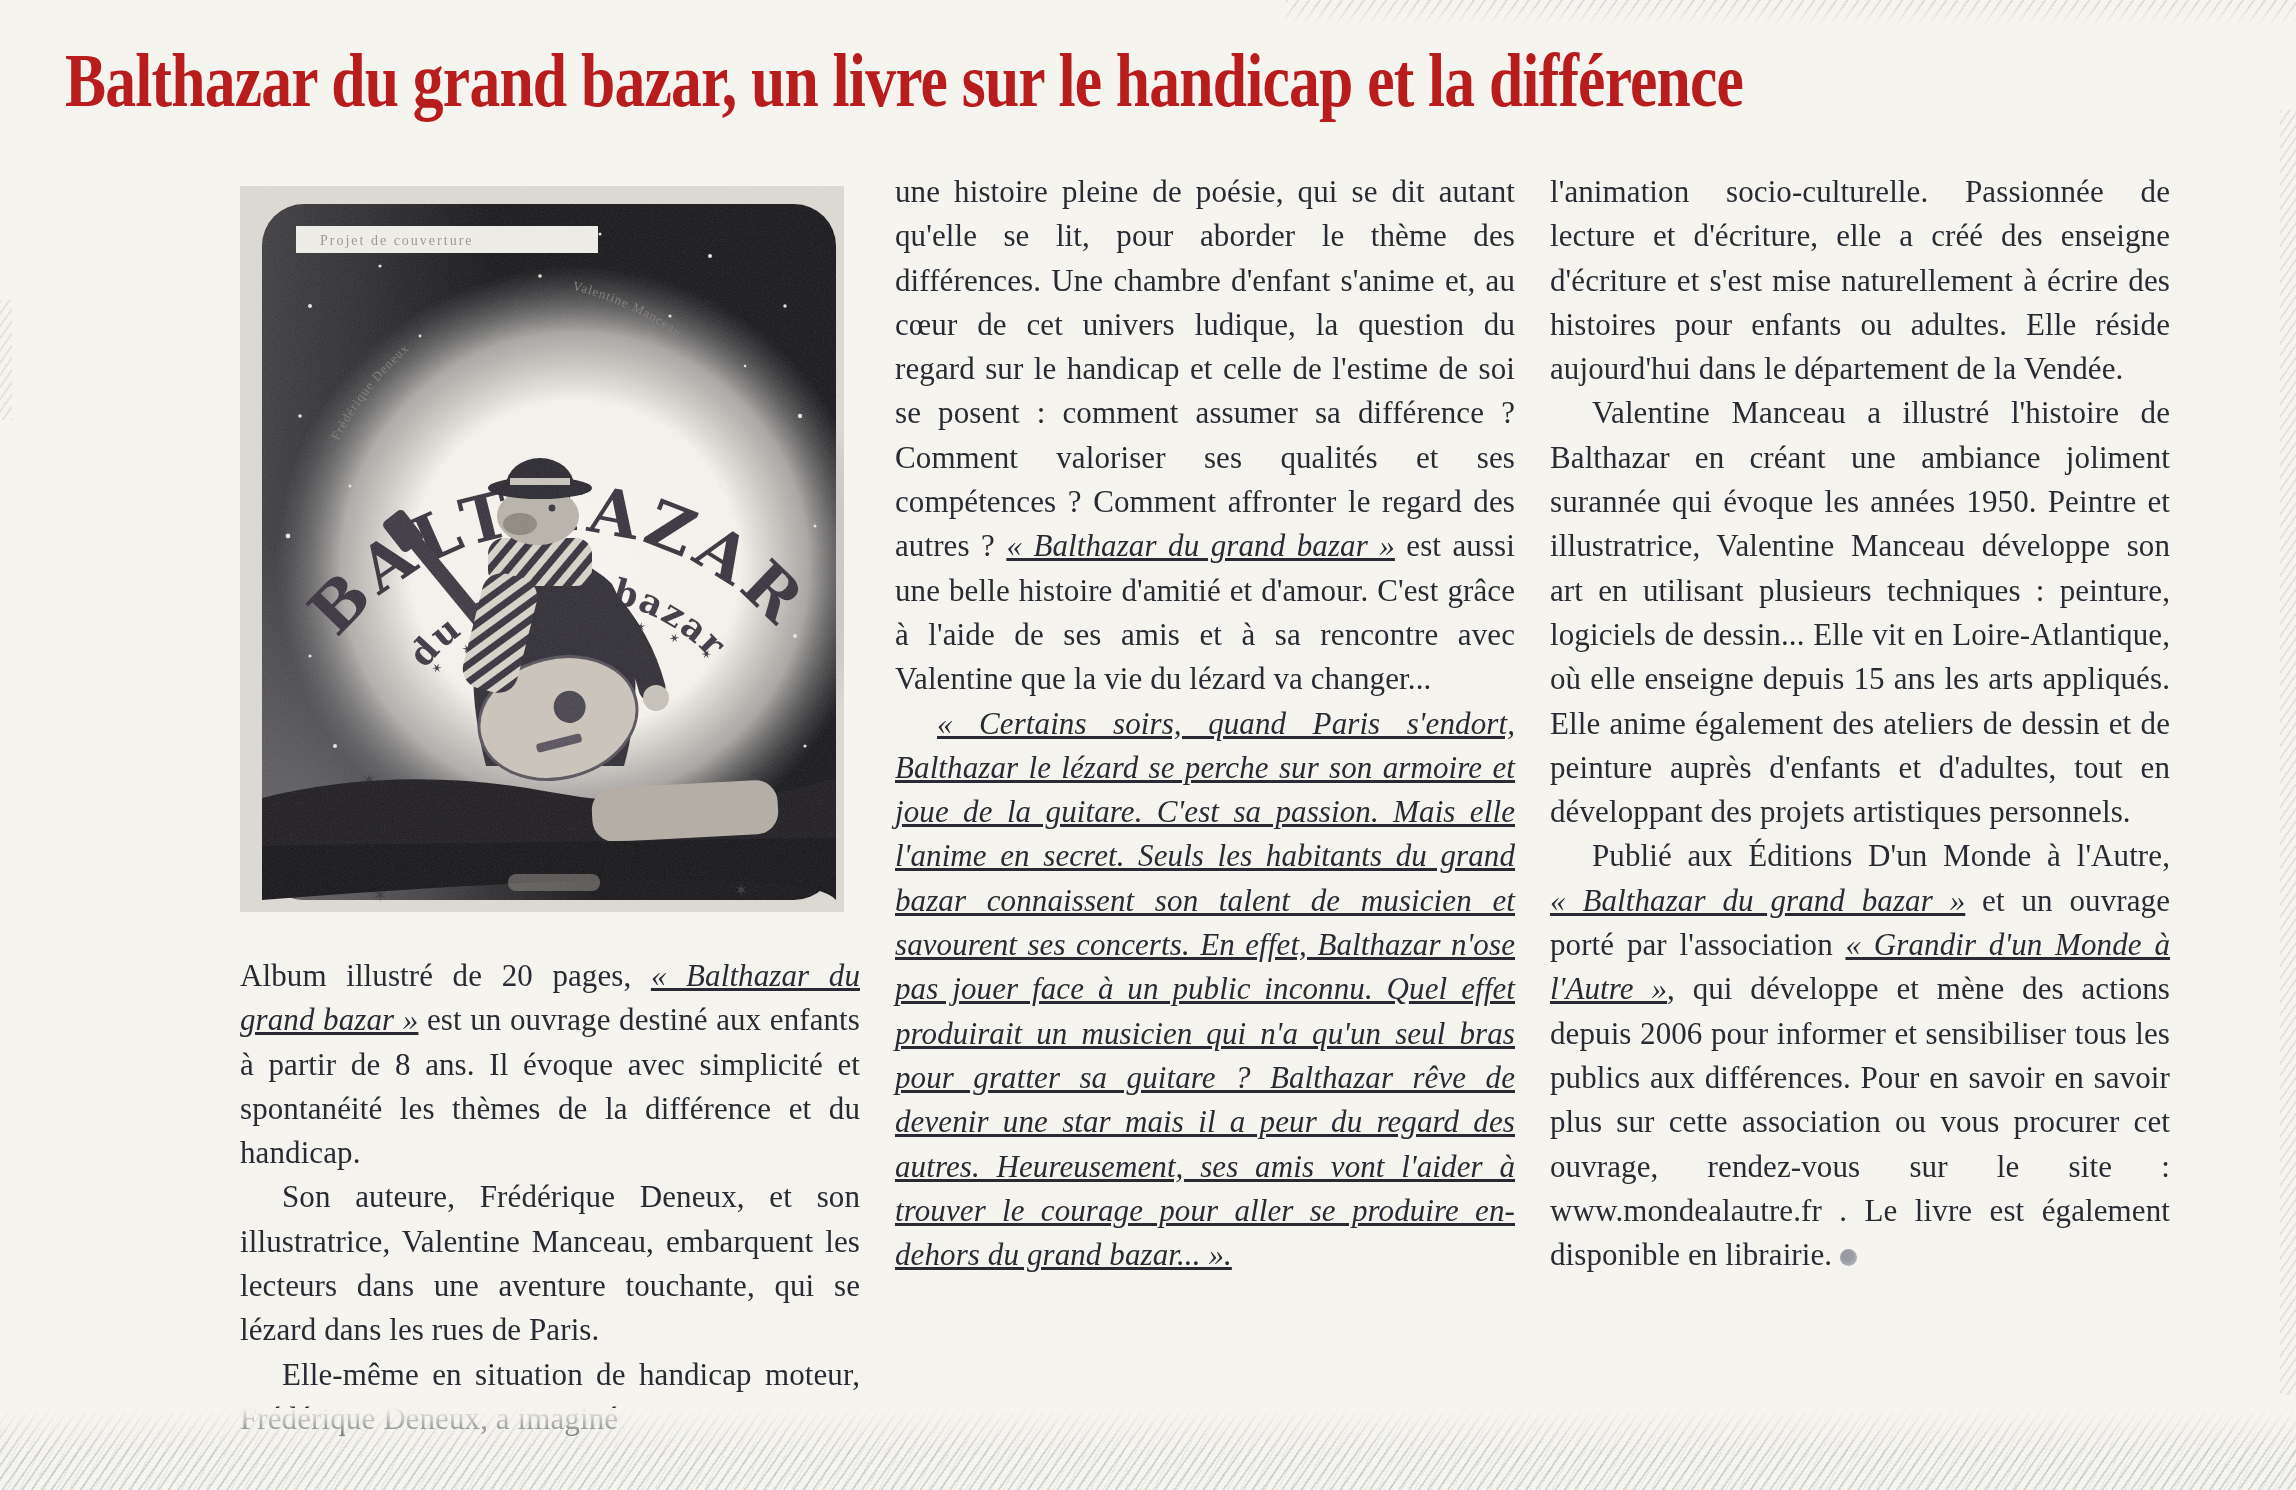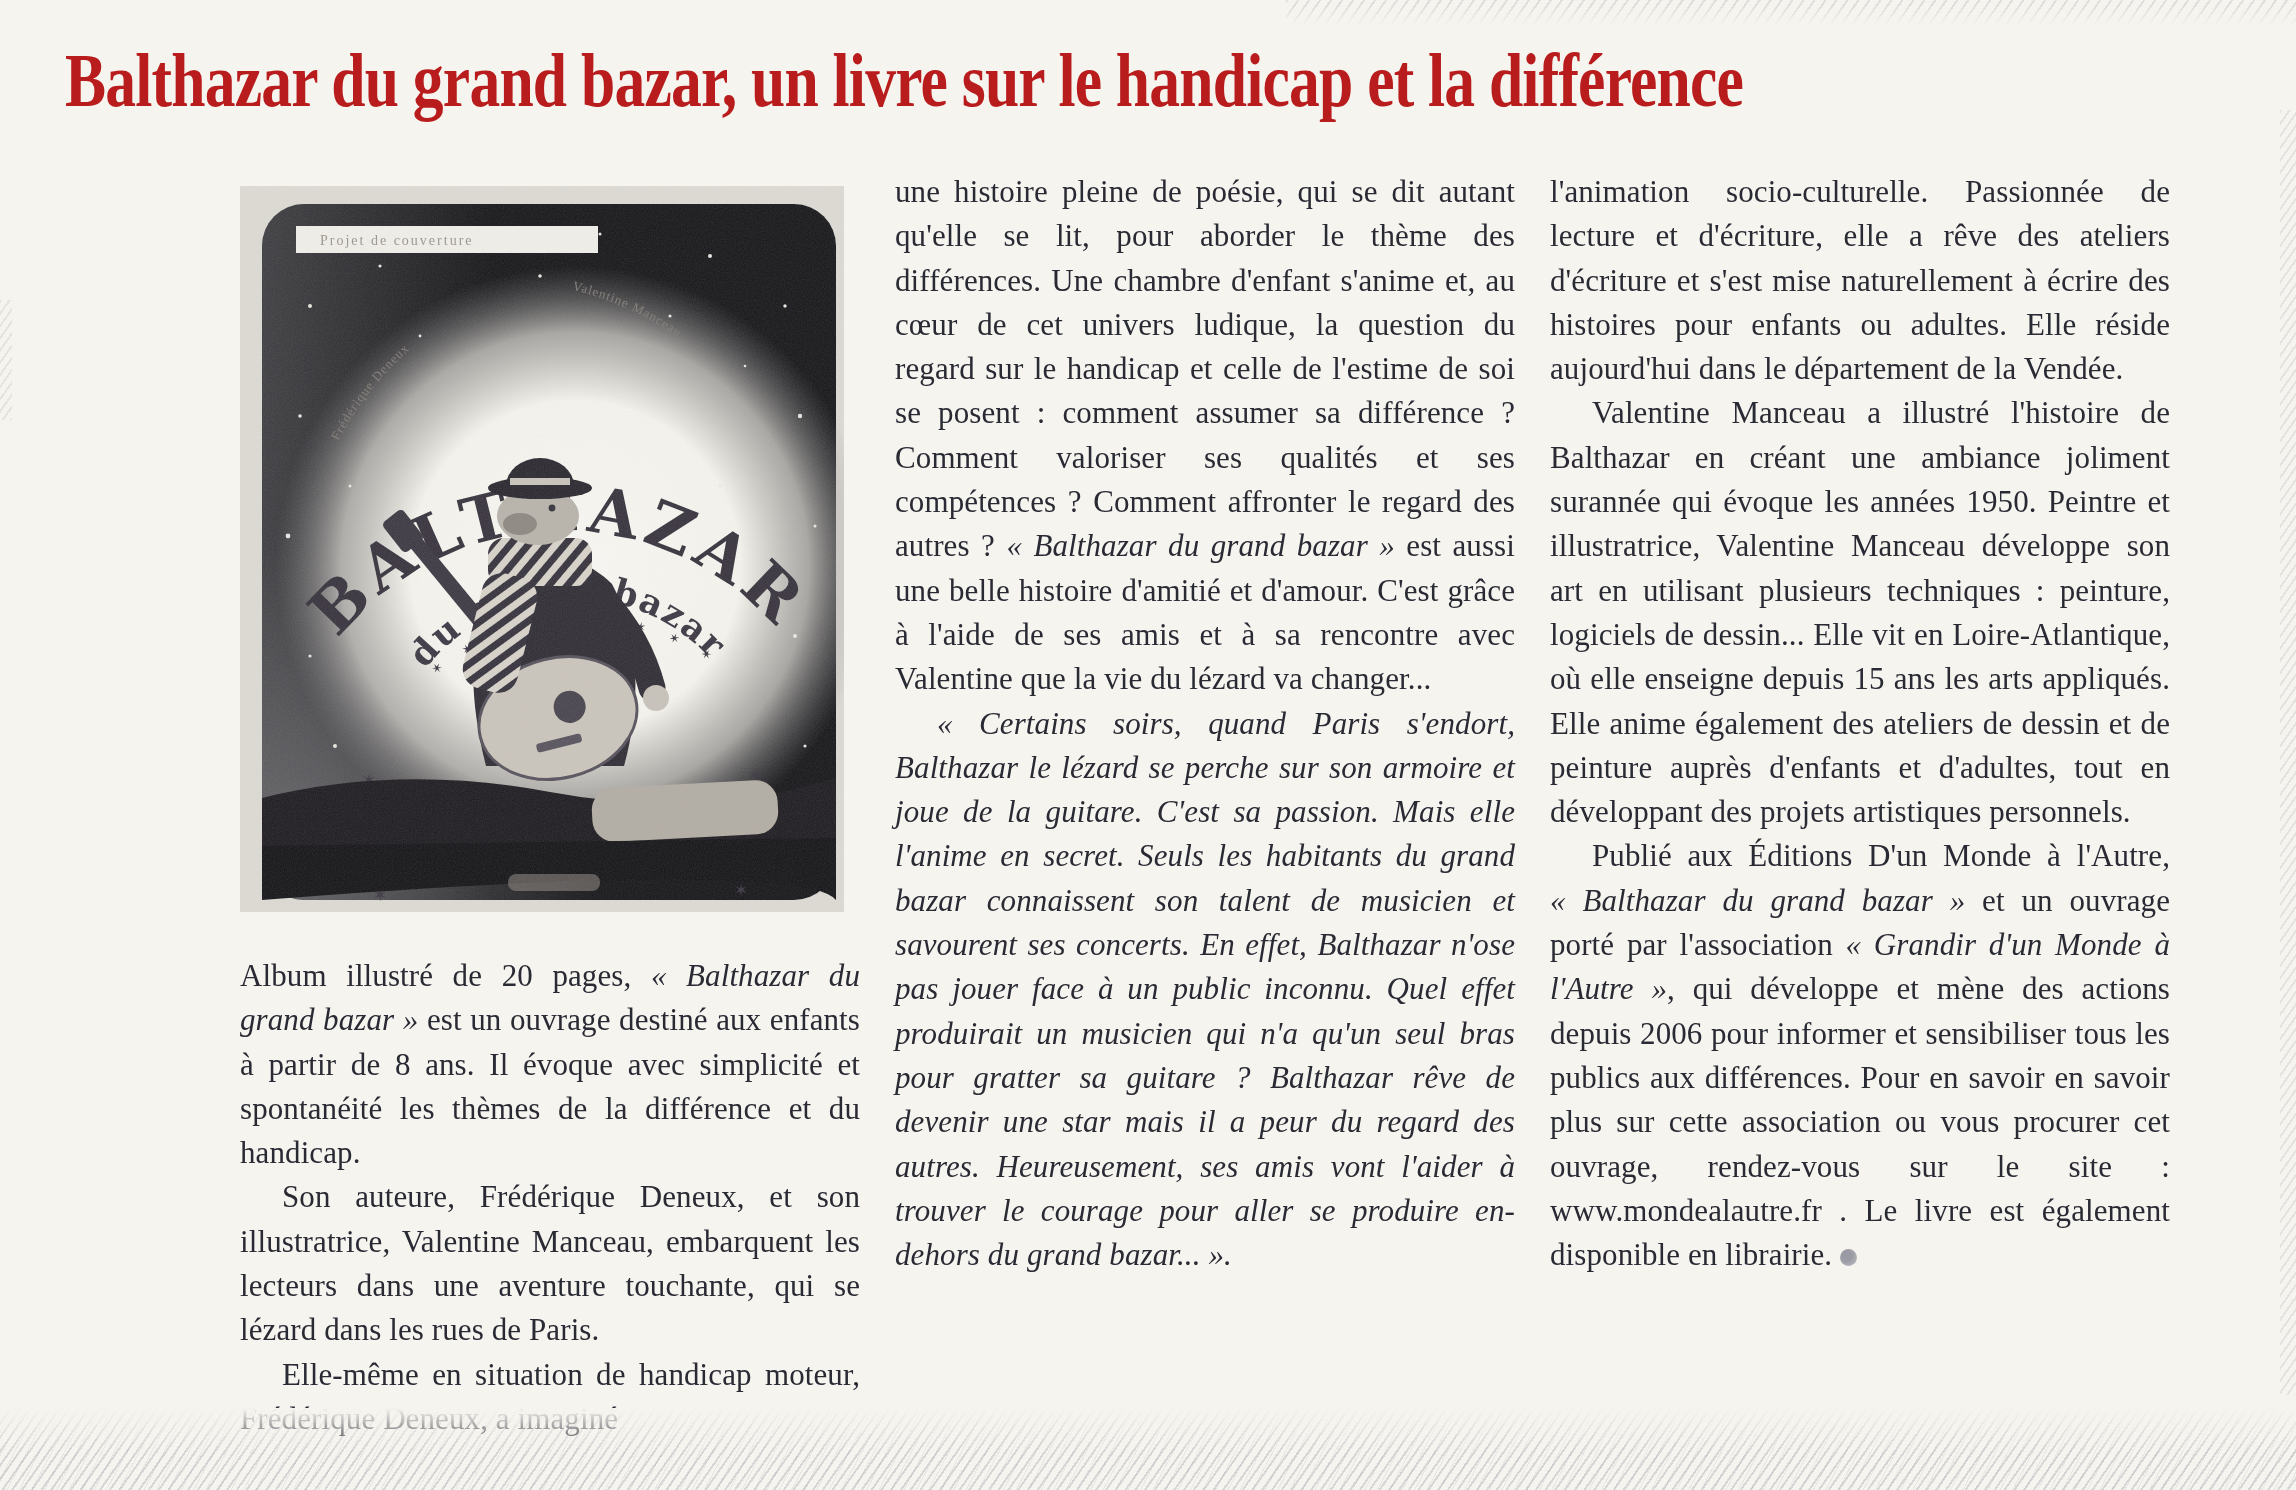--- a/index.html
+++ b/index.html
@@ -47,21 +47,21 @@
   .columns{
     position:absolute;left:240px;top:170px;display:flex;gap:35px;
     height:1285px;overflow:hidden;
   }
   .col{flex:0 0 620px;width:620px;}
   .para{
     margin:0;font-size:31px;line-height:44.3px;text-align:justify;
     letter-spacing:.1px;hyphens:auto;color:#2a2a34;
   }
   .para.indent{text-indent:42px;}
-  .it{font-style:italic;}
+  .it{font-style:italic;text-decoration:underline;}
   
   figure.cover{margin:16px 0 38px 0;width:604px;}
   
   .endmark{
     display:inline-block;width:17px;height:17px;border-radius:50%;
     background:radial-gradient(circle at 40% 40%, #9a9aa4 0 35%, #c2c2c9 100%);
     vertical-align:-1px;margin-left:8px;
   }
 </style>
 </head>
@@ -227,21 +227,21 @@
       <p class="para indent"><span>Son auteure, Frédérique Deneux, et son illustratrice, Valentine Manceau, embarquent les lecteurs dans une aventure touchante, qui se lézard dans les rues de Paris.</span></p>
       <p class="para indent"><span>Elle-même en situation de handicap moteur, Frédérique Deneux, a imaginé</span></p>
     </div>
 
     <div class="col">
       <p class="para"><span>une histoire pleine de poésie, qui se dit autant qu'elle se lit, pour aborder le thème des différences. Une chambre d'enfant s'anime et, au cœur de cet univers ludique, la question du regard sur le handicap et celle de l'estime de soi se posent&nbsp;: comment assumer sa différence&nbsp;? Comment valoriser ses qualités et ses compétences&nbsp;? Comment affronter le regard des autres&nbsp;? </span><span class="it">«&nbsp;Balthazar du grand bazar&nbsp;»</span><span> est aussi une belle histoire d'amitié et d'amour. C'est grâce à l'aide de ses amis et à sa rencontre avec Valentine que la vie du lézard va changer...</span></p>
       <p class="para indent"><span class="it">«&nbsp;Certains soirs, quand Paris s'endort, Balthazar le lézard se perche sur son armoire et joue de la guitare. C'est sa passion. Mais elle l'anime en secret. Seuls les habitants du grand bazar connaissent son talent de musicien et savourent ses concerts. En effet, Balthazar n'ose pas jouer face à un public inconnu. Quel effet produirait un musicien qui n'a qu'un seul bras pour gratter sa guitare&nbsp;? Balthazar rêve de devenir une star mais il a peur du regard des autres. Heureusement, ses amis vont l'aider à trouver le courage pour aller se produire en-dehors du grand bazar...&nbsp;».</span></p>
     </div>
 
     <div class="col">
-      <p class="para"><span>l'animation socio-culturelle. Passionnée de lecture et d'écriture, elle a rêve des ateliers d'écriture et s'est mise naturellement à écrire des histoires pour enfants ou adultes. Elle réside aujourd'hui dans le département de la Vendée.</span></p>
+      <p class="para"><span>l'animation socio-culturelle. Passionnée de lecture et d'écriture, elle a créé des enseigne d'écriture et s'est mise naturellement à écrire des histoires pour enfants ou adultes. Elle réside aujourd'hui dans le département de la Vendée.</span></p>
       <p class="para indent"><span>Valentine Manceau a illustré l'histoire de Balthazar en créant une ambiance joliment surannée qui évoque les années 1950. Peintre et illustratrice, Valentine Manceau développe son art en utilisant plusieurs techniques&nbsp;: peinture, logiciels de dessin... Elle vit en Loire-Atlantique, où elle enseigne depuis 15 ans les arts appliqués. Elle anime également des ateliers de dessin et de peinture auprès d'enfants et d'adultes, tout en développant des projets artistiques personnels.</span></p>
       <p class="para indent"><span>Publié aux Éditions D'un Monde à l'Autre, </span><span class="it">«&nbsp;Balthazar du grand bazar&nbsp;»</span><span> et un ouvrage porté par l'association </span><span class="it">«&nbsp;Grandir d'un Monde à l'Autre&nbsp;»</span><span>, qui développe et mène des actions depuis 2006 pour informer et sensibiliser tous les publics aux différences. Pour en savoir en savoir plus sur cette association ou vous procurer cet ouvrage, rendez-vous sur le site&nbsp;: www.mondealautre.fr . Le livre est également disponible en librairie.</span><span class="endmark"></span></p>
     </div>
 
   </div>
 
   <div class="hatch hatch-bottom"></div>
 </div>
 
 </body></html>

